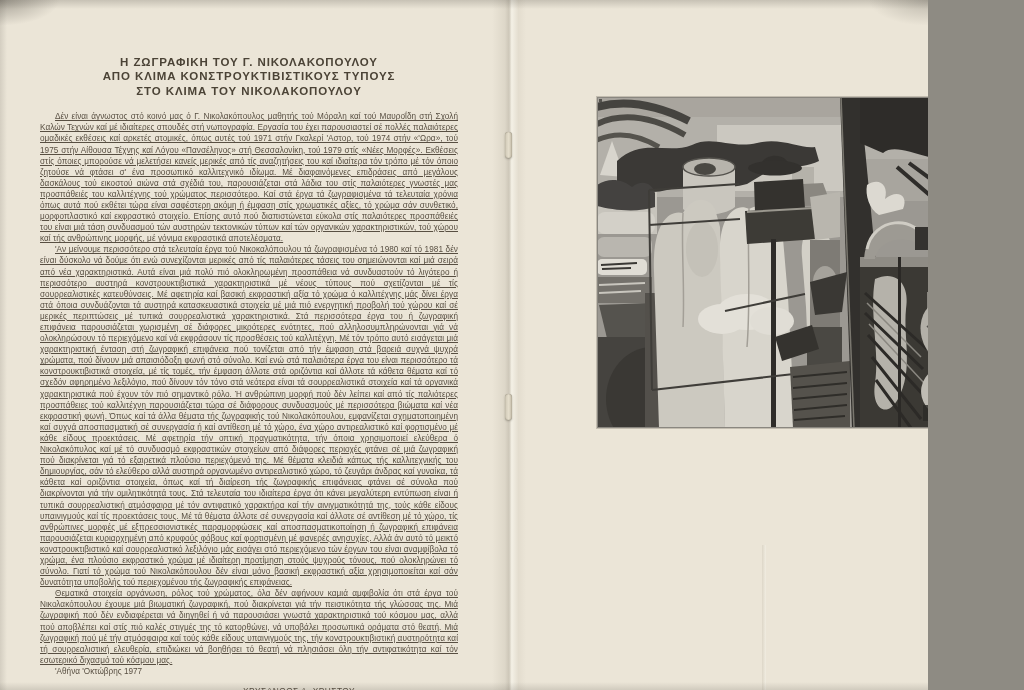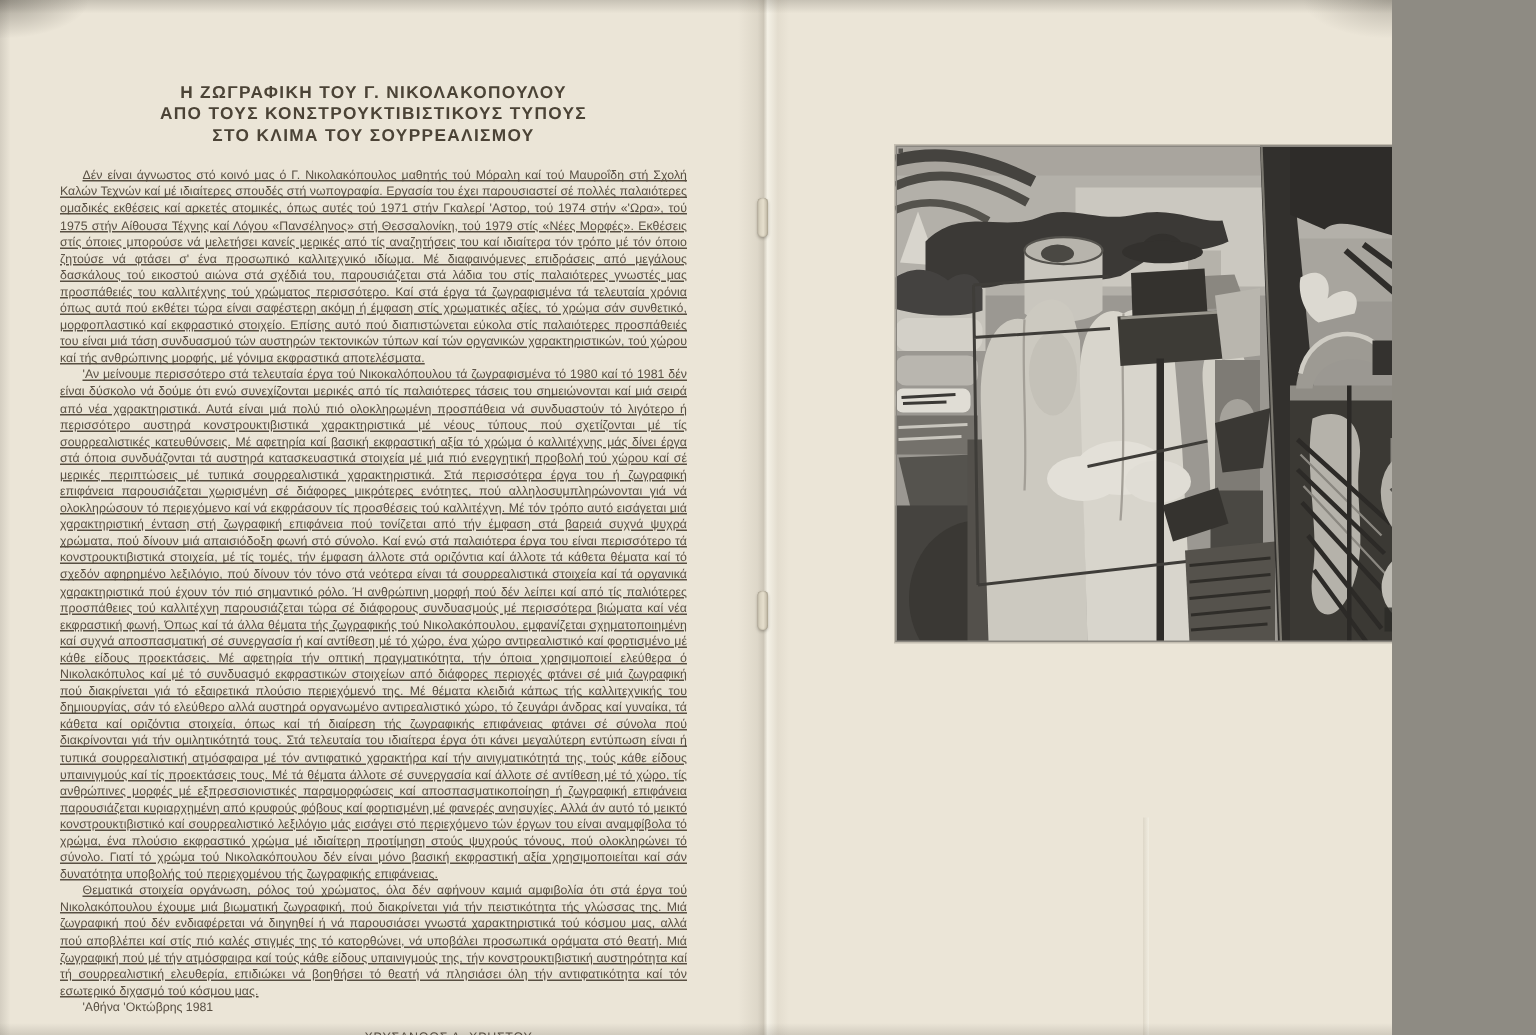--- a/index.html
+++ b/index.html
@@ -68,29 +68,29 @@
 </style>
 </head>
 <body>
 
 <div class="spread">
 
   <div class="page-left">
     <div class="article">
       <h1 class="title">
         <span>Η ΖΩΓΡΑΦΙΚΗ ΤΟΥ Γ. ΝΙΚΟΛΑΚΟΠΟΥΛΟΥ</span><br>
-        <span>ΑΠΟ ΤΟΥΣ ΚΟΝΣΤΡΟΥΚΤΙΒΙΣΤΙΚΟΥΣ ΤΥΠΟΥΣ</span><br>
-        <span>ΣΤΟ ΚΛΙΜΑ ΤΟΥ ΣΟΥΡΡΕΑΛΙΣΜΟΥ</span>
+        <span>ΑΠΟ ΚΛΙΜΑ ΚΟΝΣΤΡΟΥΚΤΙΒΙΣΤΙΚΟΥΣ ΤΥΠΟΥΣ</span><br>
+        <span>ΣΤΟ ΚΛΙΜΑ ΤΟΥ ΝΙΚΟΛΑΚΟΠΟΥΛΟΥ</span>
       </h1>
       <div class="body">
         <p>Δέν είναι άγνωστος στό κοινό μας ό Γ. Νικολακόπουλος μαθητής τού Μόραλη καί τού Μαυροΐδη στή Σχολή Καλών Τεχνών καί μέ ιδιαίτερες σπουδές στή νωπογραφία. Εργασία του έχει παρουσιαστεί σέ πολλές παλαιότερες ομαδικές εκθέσεις καί αρκετές ατομικές, όπως αυτές τού 1971 στήν Γκαλερί 'Αστορ, τού 1974 στήν «'Ωρα», τού 1975 στήν Αίθουσα Τέχνης καί Λόγου «Πανσέληνος» στή Θεσσαλονίκη, τού 1979 στίς «Νέες Μορφές». Εκθέσεις στίς όποιες μπορούσε νά μελετήσει κανείς μερικές από τίς αναζητήσεις του καί ιδιαίτερα τόν τρόπο μέ τόν όποιο ζητούσε νά φτάσει σ' ένα προσωπικό καλλιτεχνικό ιδίωμα. Μέ διαφαινόμενες επιδράσεις από μεγάλους δασκάλους τού εικοστού αιώνα στά σχέδιά του, παρουσιάζεται στά λάδια του στίς παλαιότερες γνωστές μας προσπάθειές του καλλιτέχνης τού χρώματος περισσότερο. Καί στά έργα τά ζωγραφισμένα τά τελευταία χρόνια όπως αυτά πού εκθέτει τώρα είναι σαφέστερη ακόμη ή έμφαση στίς χρωματικές αξίες, τό χρώμα σάν συνθετικό, μορφοπλαστικό καί εκφραστικό στοιχείο. Επίσης αυτό πού διαπιστώνεται εύκολα στίς παλαιότερες προσπάθειές του είναι μιά τάση συνδυασμού τών αυστηρών τεκτονικών τύπων καί τών οργανικών χαρακτηριστικών, τού χώρου καί τής ανθρώπινης μορφής, μέ γόνιμα εκφραστικά αποτελέσματα.</p>
         <p>'Αν μείνουμε περισσότερο στά τελευταία έργα τού Νικοκαλόπουλου τά ζωγραφισμένα τό 1980 καί τό 1981 δέν είναι δύσκολο νά δούμε ότι ενώ συνεχίζονται μερικές από τίς παλαιότερες τάσεις του σημειώνονται καί μιά σειρά από νέα χαρακτηριστικά. Αυτά είναι μιά πολύ πιό ολοκληρωμένη προσπάθεια νά συνδυαστούν τό λιγότερο ή περισσότερο αυστηρά κονστρουκτιβιστικά χαρακτηριστικά μέ νέους τύπους πού σχετίζονται μέ τίς σουρρεαλιστικές κατευθύνσεις. Μέ αφετηρία καί βασική εκφραστική αξία τό χρώμα ό καλλιτέχνης μάς δίνει έργα στά όποια συνδυάζονται τά αυστηρά κατασκευαστικά στοιχεία μέ μιά πιό ενεργητική προβολή τού χώρου καί σέ μερικές περιπτώσεις μέ τυπικά σουρρεαλιστικά χαρακτηριστικά. Στά περισσότερα έργα του ή ζωγραφική επιφάνεια παρουσιάζεται χωρισμένη σέ διάφορες μικρότερες ενότητες, πού αλληλοσυμπληρώνονται γιά νά ολοκληρώσουν τό περιεχόμενο καί νά εκφράσουν τίς προσθέσεις τού καλλιτέχνη. Μέ τόν τρόπο αυτό εισάγεται μιά χαρακτηριστική ένταση στή ζωγραφική επιφάνεια πού τονίζεται από τήν έμφαση στά βαρειά συχνά ψυχρά χρώματα, πού δίνουν μιά απαισιόδοξη φωνή στό σύνολο. Καί ενώ στά παλαιότερα έργα του είναι περισσότερο τά κονστρουκτιβιστικά στοιχεία, μέ τίς τομές, τήν έμφαση άλλοτε στά οριζόντια καί άλλοτε τά κάθετα θέματα καί τό σχεδόν αφηρημένο λεξιλόγιο, πού δίνουν τόν τόνο στά νεότερα είναι τά σουρρεαλιστικά στοιχεία καί τά οργανικά χαρακτηριστικά πού έχουν τόν πιό σημαντικό ρόλο. Ή ανθρώπινη μορφή πού δέν λείπει καί από τίς παλιότερες προσπάθειες τού καλλιτέχνη παρουσιάζεται τώρα σέ διάφορους συνδυασμούς μέ περισσότερα βιώματα καί νέα εκφραστική φωνή. Όπως καί τά άλλα θέματα τής ζωγραφικής τού Νικολακόπουλου, εμφανίζεται σχηματοποιημένη καί συχνά αποσπασματική σέ συνεργασία ή καί αντίθεση μέ τό χώρο, ένα χώρο αντιρεαλιστικό καί φορτισμένο μέ κάθε είδους προεκτάσεις. Μέ αφετηρία τήν οπτική πραγματικότητα, τήν όποια χρησιμοποιεί ελεύθερα ό Νικολακόπυλος καί μέ τό συνδυασμό εκφραστικών στοιχείων από διάφορες περιοχές φτάνει σέ μιά ζωγραφική πού διακρίνεται γιά τό εξαιρετικά πλούσιο περιεχόμενό της. Μέ θέματα κλειδιά κάπως τής καλλιτεχνικής του δημιουργίας, σάν τό ελεύθερο αλλά αυστηρά οργανωμένο αντιρεαλιστικό χώρο, τό ζευγάρι άνδρας καί γυναίκα, τά κάθετα καί οριζόντια στοιχεία, όπως καί τή διαίρεση τής ζωγραφικής επιφάνειας φτάνει σέ σύνολα πού διακρίνονται γιά τήν ομιλητικότητά τους. Στά τελευταία του ιδιαίτερα έργα ότι κάνει μεγαλύτερη εντύπωση είναι ή τυπικά σουρρεαλιστική ατμόσφαιρα μέ τόν αντιφατικό χαρακτήρα καί τήν αινιγματικότητά της, τούς κάθε είδους υπαινιγμούς καί τίς προεκτάσεις τους. Μέ τά θέματα άλλοτε σέ συνεργασία καί άλλοτε σέ αντίθεση μέ τό χώρο, τίς ανθρώπινες μορφές μέ εξπρεσσιονιστικές παραμορφώσεις καί αποσπασματικοποίηση ή ζωγραφική επιφάνεια παρουσιάζεται κυριαρχημένη από κρυφούς φόβους καί φορτισμένη μέ φανερές ανησυχίες. Αλλά άν αυτό τό μεικτό κονστρουκτιβιστικό καί σουρρεαλιστικό λεξιλόγιο μάς εισάγει στό περιεχόμενο τών έργων του είναι αναμφίβολα τό χρώμα, ένα πλούσιο εκφραστικό χρώμα μέ ιδιαίτερη προτίμηση στούς ψυχρούς τόνους, πού ολοκληρώνει τό σύνολο. Γιατί τό χρώμα τού Νικολακόπουλου δέν είναι μόνο βασική εκφραστική αξία χρησιμοποιείται καί σάν δυνατότητα υποβολής τού περιεχομένου τής ζωγραφικής επιφάνειας.</p>
         <p>Θεματικά στοιχεία οργάνωση, ρόλος τού χρώματος, όλα δέν αφήνουν καμιά αμφιβολία ότι στά έργα τού Νικολακόπουλου έχουμε μιά βιωματική ζωγραφική, πού διακρίνεται γιά τήν πειστικότητα τής γλώσσας της. Μιά ζωγραφική πού δέν ενδιαφέρεται νά διηγηθεί ή νά παρουσιάσει γνωστά χαρακτηριστικά τού κόσμου μας, αλλά πού αποβλέπει καί στίς πιό καλές στιγμές της τό κατορθώνει, νά υποβάλει προσωπικά οράματα στό θεατή. Μιά ζωγραφική πού μέ τήν ατμόσφαιρα καί τούς κάθε είδους υπαινιγμούς της, τήν κονστρουκτιβιστική αυστηρότητα καί τή σουρρεαλιστική ελευθερία, επιδιώκει νά βοηθήσει τό θεατή νά πλησιάσει όλη τήν αντιφατικότητα καί τόν εσωτερικό διχασμό τού κόσμου μας.</p>
       </div>
-      <div class="dateline">'Αθήνα 'Οκτώβρης 1981</div>
+      <div class="dateline">'Αθήνα 'Οκτώβρης 1977</div>
       <div class="signature">
         <div class="name">ΧΡΥΣΑΝΘΟΣ Α. ΧΡΗΣΤΟΥ</div>
 
       </div>
     </div>
   </div>
 
   <div class="page-right">
     <div class="artwork">
       <svg viewBox="0 0 372 331" preserveAspectRatio="none">

